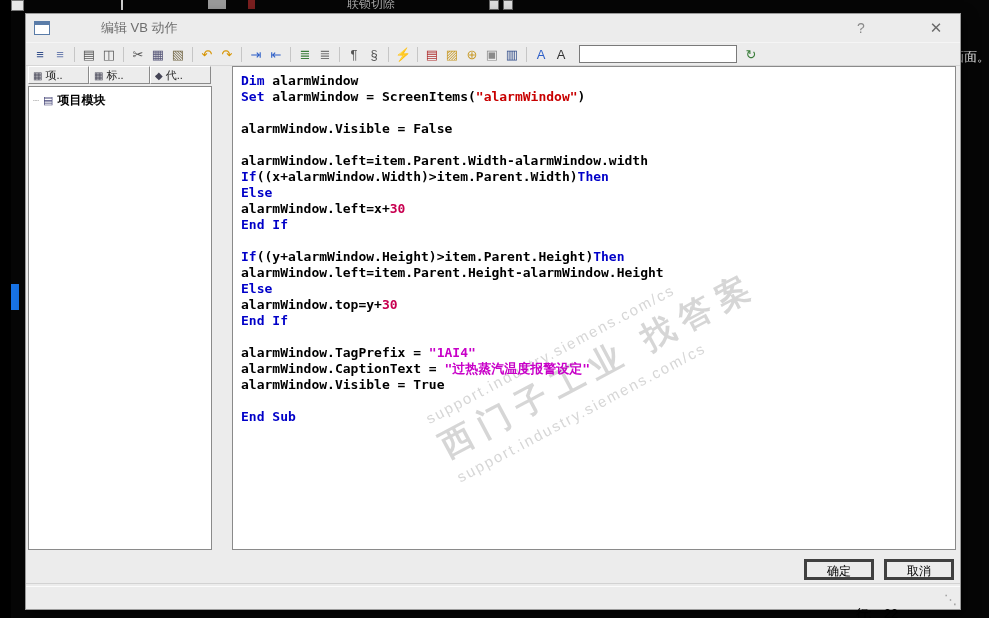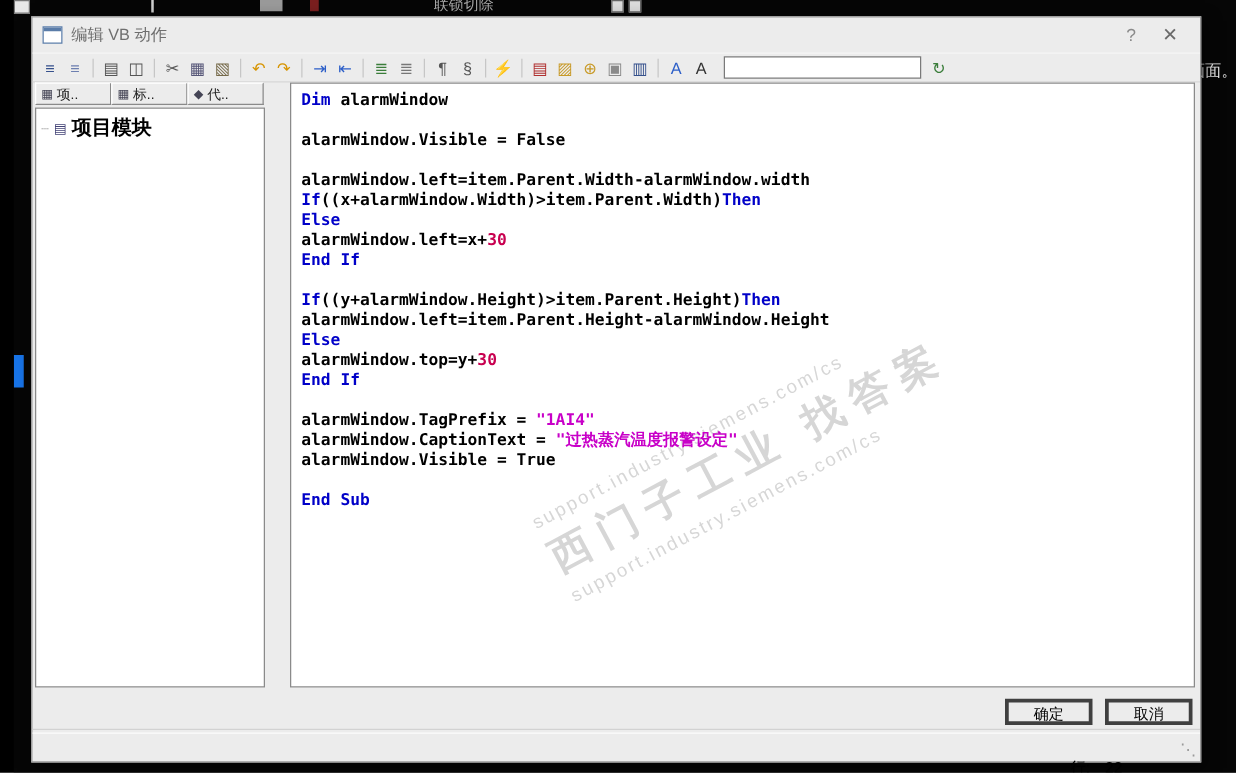--- a/index.html
+++ b/index.html
@@ -15,21 +15,21 @@
   .bg-toplabel{left:336px;top:-2px;height:11px;overflow:hidden;color:#a9a9a9;font-size:12px;line-height:12px;white-space:nowrap;}
   .bg-box3{left:478px;top:0;width:8px;height:8px;background:#dcdcdc;border:1px solid #666;}
   .bg-box4{left:492px;top:0;width:8px;height:8px;background:#dcdcdc;border:1px solid #666;}
   .bg-rightlabel{left:940px;top:48px;color:#ededed;font-size:13px;white-space:nowrap;}
   .bg-bluestrip{left:0;top:284px;width:8px;height:26px;background:#1874e8;}
 
   
   .dialog{position:absolute;left:14px;top:13px;width:934px;height:595px;background:#ececec;
           border:1px solid #9a9a9a;box-shadow:3px 4px 12px rgba(0,0,0,.65);}
 
-  .titlebar{height:28px;display:flex;align-items:center;padding:0 8px 0 8px;}
+  .titlebar{height:28px;display:flex;align-items:center;padding:0 8px 0 8px;gap:44px;}
   .dlg-icon{width:14px;height:12px;border:1px solid #5a7ca8;background:#fff;position:relative;margin-right:7px;flex:0 0 auto;}
   .dlg-icon::before{content:"";position:absolute;left:0;top:0;right:0;height:3px;background:#5a7ca8;}
   .dlg-title{font-size:13px;color:#6e6e6e;}
   .tb-spacer{flex:1;}
   .help-btn{color:#8a8a8a;font-size:14px;width:30px;text-align:center;cursor:default;}
   .close-btn{color:#6a6a6a;font-size:15px;width:32px;text-align:center;cursor:default;}
 
   .toolbar{height:22px;display:flex;align-items:center;padding:0 4px;
            border-top:1px solid #f5f5f5;border-bottom:1px solid #d6d6d6;}
   .ticon{width:18px;height:18px;display:inline-flex;align-items:center;justify-content:center;
@@ -42,21 +42,21 @@
   .ltab{width:61px;height:18px;display:flex;align-items:center;gap:3px;padding:0 4px;box-sizing:border-box;
         background:#ececec;border:1px solid;border-color:#ffffff #8a8a8a #8a8a8a #ffffff;
         font-size:11px;color:#222;cursor:default;white-space:nowrap;overflow:hidden;}
   .ltab .tabicon{font-size:10px;color:#445;}
 
   .treepanel{position:absolute;left:2px;top:72px;width:184px;height:464px;box-sizing:border-box;
              background:#fff;border:1px solid #8a8a8a;font-size:12px;overflow:hidden;}
   .treeitem{display:flex;align-items:center;gap:4px;padding:5px 2px 0 4px;cursor:default;}
   .tree-dots{color:#9a9a9a;font-size:10px;}
   .tree-icon{color:#447;font-size:11px;}
-  .tree-label{font-weight:bold;font-size:16px;color:#000;}
+  .tree-label{font-weight:bold;font-size:12px;color:#000;}
 
   .editor{position:absolute;left:206px;top:52px;width:724px;height:484px;box-sizing:border-box;
           background:#fff;border:1px solid #8a8a8a;overflow:hidden;}
   .code{position:relative;z-index:1;padding:6px 0 0 8px;
         font-family:"DejaVu Sans Mono","Liberation Mono",monospace;
         font-size:13px;line-height:16px;font-weight:700;}
   .cl{white-space:pre;height:16px;}
   .tk-k{color:#0000c8;}
   .tk-p{color:#000;}
   .tk-s{color:#c80000;}
@@ -171,20 +171,21 @@
     </div>
 
     <div class="editor">
       <div class="watermark">
         <div class="wm-url">support.industry.siemens.com/cs</div>
         <div class="wm-cn">西门子工业 找答案</div>
         <div class="wm-url">support.industry.siemens.com/cs</div>
       </div>
       <div class="code">
           <div class="cl"><span class="tk-k">Dim</span><span class="tk-p"> alarmWindow</span></div>
+          <div class="cl"><span class="tk-k">Set</span><span class="tk-p"> alarmWindow = ScreenItems(</span><span class="tk-s">"alarmWindow"</span><span class="tk-p">)</span></div>
           <div class="cl">&nbsp;</div>
           <div class="cl"><span class="tk-p">alarmWindow.Visible = </span><span class="tk-b">False</span></div>
           <div class="cl">&nbsp;</div>
           <div class="cl"><span class="tk-p">alarmWindow.left=item.Parent.Width-alarmWindow.width</span></div>
           <div class="cl"><span class="tk-k">If</span><span class="tk-p">((x+alarmWindow.Width)&gt;item.Parent.Width)</span><span class="tk-k">Then</span></div>
           <div class="cl"><span class="tk-k">Else</span></div>
           <div class="cl"><span class="tk-p">alarmWindow.left=x+</span><span class="tk-n">30</span></div>
           <div class="cl"><span class="tk-k">End If</span></div>
           <div class="cl">&nbsp;</div>
           <div class="cl"><span class="tk-k">If</span><span class="tk-p">((y+alarmWindow.Height)&gt;item.Parent.Height)</span><span class="tk-k">Then</span></div>

